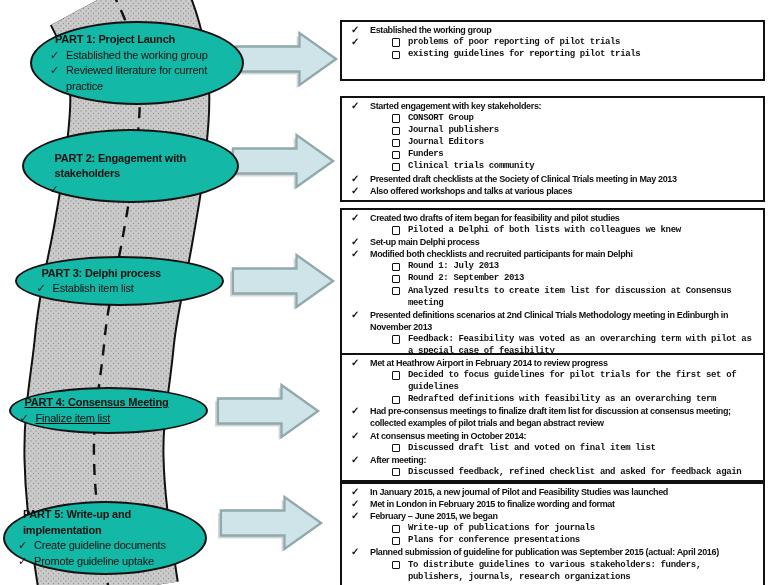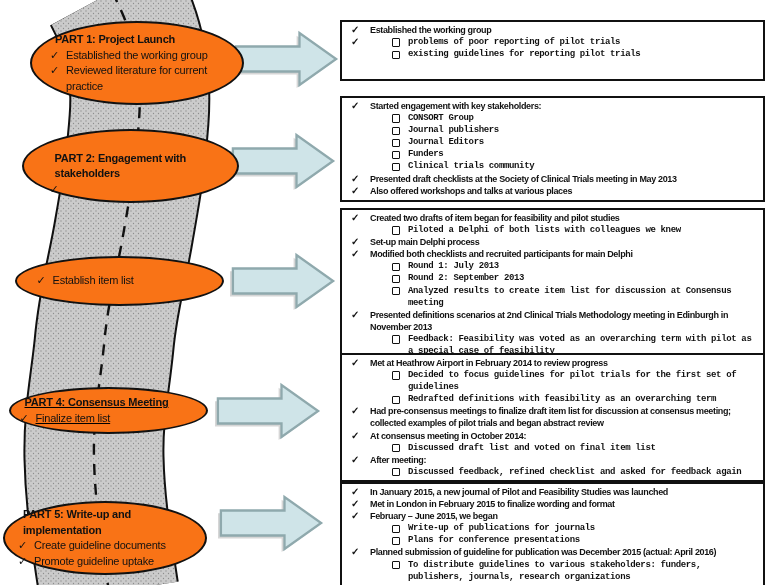--- a/index.html
+++ b/index.html
@@ -16,21 +16,21 @@
   .box-5{top:482px;min-height:101px;}
   .box ul{list-style:none;margin:0;padding:0;
           font-size:9px;line-height:12.1px;font-weight:bold;letter-spacing:-0.35px;color:#111;}
   .box li{position:relative;}
   .box li.lvl1{padding-left:28px;}
   .box li.lvl2{padding-left:66px;font-family:Liberation Mono, monospace;}
   .chk{position:absolute;left:9px;top:0;font-size:10px;}
   .sq{position:absolute;left:50px;top:2.4px;width:6.2px;height:6.2px;
       border:1.3px solid #111;border-radius:1px;background:#fff;}
   
-  .oval{position:absolute;background:#f97316;border:2px solid #111;border-radius:50%;
+  .oval{position:absolute;background:#14b8a6;border:2px solid #111;border-radius:50%;
         display:flex;align-items:center;justify-content:center;box-sizing:border-box;z-index:2;}
   .oval-1{left:30px;top:21px;width:214px;height:84px;}
   .oval-2{left:22px;top:129px;width:217px;height:74px;}
   .oval-3{left:15px;top:256px;width:209px;height:50px;}
   .oval-4{left:9px;top:387px;width:199px;height:47px;text-decoration:underline;}
   .oval-5{left:3px;top:501px;width:204px;height:74px;}
   .oval-content{font-size:11px;line-height:15.5px;letter-spacing:-0.2px;color:#111;}
   .oc1{width:180px;} .oc2{width:168px;} .oc3{width:172px;} .oc4{width:184px;} .oc5{width:180px;}
   .oval-title{font-weight:bold;margin-left:8px;}
   .oval ul{list-style:none;margin:0;padding:0;}
@@ -74,20 +74,21 @@
   <div class="oval oval-2">
     <div class="oval-content oc2">
       <div class="oval-title">PART 2: Engagement with stakeholders</div>
       <ul>
           <li><span class="ochk">✓</span></li>
         </ul>
     </div>
   </div>
   <div class="oval oval-3">
     <div class="oval-content oc3">
+      <div class="oval-title">PART 3: Delphi process</div>
       <ul>
           <li><span class="ochk">✓</span><span>Establish item list</span></li>
         </ul>
     </div>
   </div>
   <div class="oval oval-4">
     <div class="oval-content oc4">
       <div class="oval-title">PART 4: Consensus Meeting</div>
       <ul>
           <li><span class="ochk">✓</span><span>Finalize item list</span></li>
@@ -175,18 +176,18 @@
         <li class="lvl2"><span class="sq"></span><span>Discussed feedback, refined checklist and asked for feedback again</span></li>
       </ul>
   </div>
   <div class="box box-5">
     <ul>
         <li class="lvl1"><span class="chk">✓</span><span>In January 2015, a new journal of Pilot and Feasibility Studies was launched</span></li>
         <li class="lvl1"><span class="chk">✓</span><span>Met in London in February 2015 to finalize wording and format</span></li>
         <li class="lvl1"><span class="chk">✓</span><span>February – June 2015, we began</span></li>
         <li class="lvl2"><span class="sq"></span><span>Write-up of publications for journals</span></li>
         <li class="lvl2"><span class="sq"></span><span>Plans for conference presentations</span></li>
-        <li class="lvl1"><span class="chk">✓</span><span>Planned submission of guideline for publication was December 2015 (actual: April 2016)</span></li>
+        <li class="lvl1"><span class="chk">✓</span><span>Planned submission of guideline for publication was September 2015 (actual: April 2016)</span></li>
         <li class="lvl2"><span class="sq"></span><span>To distribute guidelines to various stakeholders: funders, publishers, journals, research organizations</span></li>
       </ul>
   </div>
 
 </div>
 
 </body></html>

